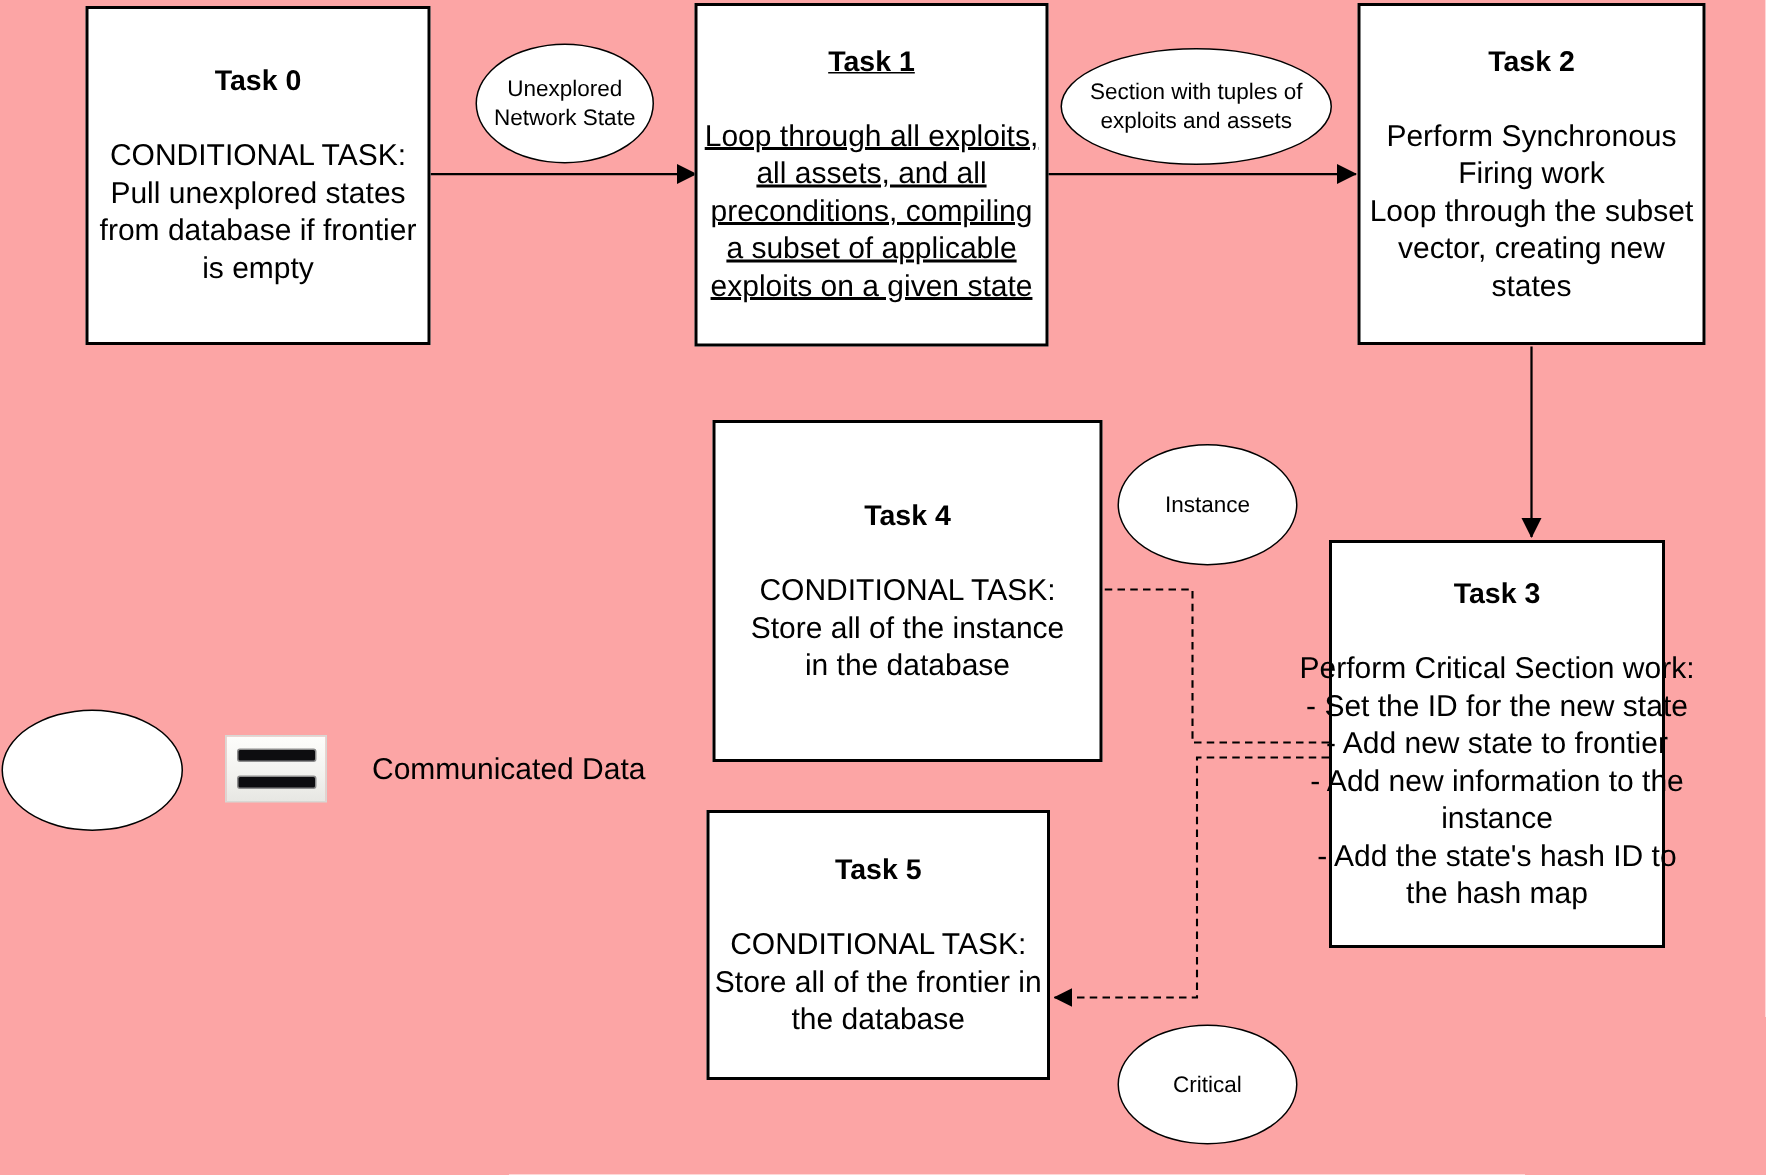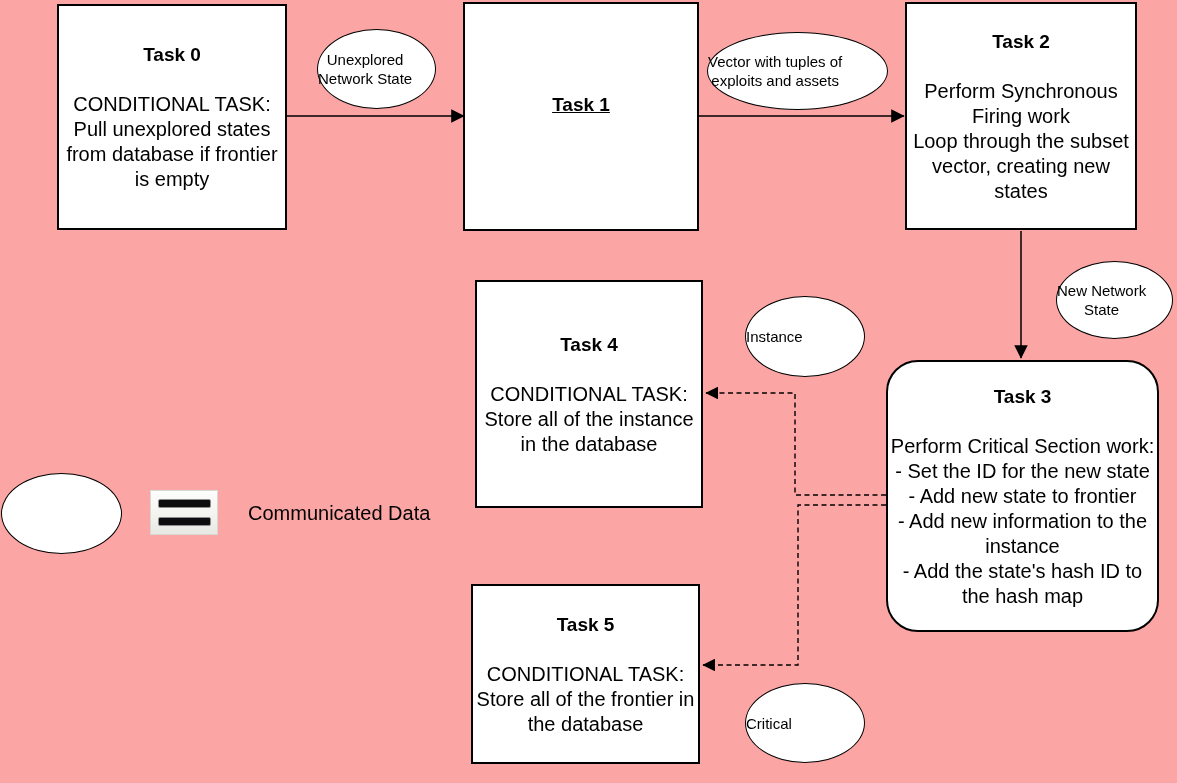--- a/index.html
+++ b/index.html
@@ -38,32 +38,33 @@
     white-space: pre;
   }
   .box-body {
     font-size: 20px;
     line-height: 25px;
     white-space: pre;
   }
   .t0 { left: 57px;  top: 4px;   width: 230px; height: 226px; }
   .t1 { left: 463px; top: 2px;   width: 236px; height: 229px; text-decoration: underline; }
   .t2 { left: 905px; top: 2px;   width: 232px; height: 228px; }
-  .t3 { left: 886px; top: 360px; width: 273px; height: 272px; border-radius: 32px; }
-  .t4 { left: 475px; top: 280px; width: 228px; height: 228px; }
-  .t5 { left: 471px; top: 584px; width: 229px; height: 180px; }
+  .t3 { left: 886px; top: 360px; width: 224px; height: 272px; }
+  .t4 { left: 475px; top: 280px; width: 260px; height: 228px; }
+  .t5 { left: 471px; top: 540px; width: 229px; height: 180px; }
   
   .oval {
     position: absolute;
     background: #ffffff;
     border: 1.5px solid #000000;
     border-radius: 50%;
     box-sizing: border-box;
     display: flex;
     align-items: center;
+    justify-content: center;
     text-align: center;
   }
   .oval-label {
     font-size: 15px;
     line-height: 19px;
     white-space: pre;
   }
   .ov-unexplored { left: 317px;  top: 29px;  width: 119px; height: 80px; }
   .ov-vector     { left: 707px;  top: 32px;  width: 181px; height: 78px; }
   .ov-new        { left: 1056px; top: 261px; width: 117px; height: 78px; }
@@ -120,20 +121,25 @@
   <div class="box t0">
     <div class="box-title">Task 0</div>
     <div class="box-body">CONDITIONAL TASK:
 Pull unexplored states
 from database if frontier
 is empty</div>
   </div>
 
   <div class="box t1">
     <div class="box-title">Task 1</div>
+    <div class="box-body">Loop through all exploits,
+all assets, and all
+preconditions, compiling
+a subset of applicable
+exploits on a given state</div>
   </div>
 
   <div class="box t2">
     <div class="box-title">Task 2</div>
     <div class="box-body">Perform Synchronous
 Firing work
 Loop through the subset
 vector, creating new
 states</div>
   </div>
@@ -162,28 +168,24 @@
 Store all of the frontier in
 the database</div>
   </div>
 
   <div class="oval ov-unexplored">
     <div class="oval-label">Unexplored
 Network State</div>
   </div>
 
   <div class="oval ov-vector">
-    <div class="oval-label">Vector with tuples of
+    <div class="oval-label">Section with tuples of
 exploits and assets</div>
   </div>
 
-  <div class="oval ov-new">
-    <div class="oval-label">New Network
-State</div>
-  </div>
 
   <div class="oval ov-instance">
     <div class="oval-label">Instance</div>
   </div>
 
   <div class="oval ov-frontier">
     <div class="oval-label">Critical</div>
   </div>
 
   <div class="oval legend-oval"></div>

